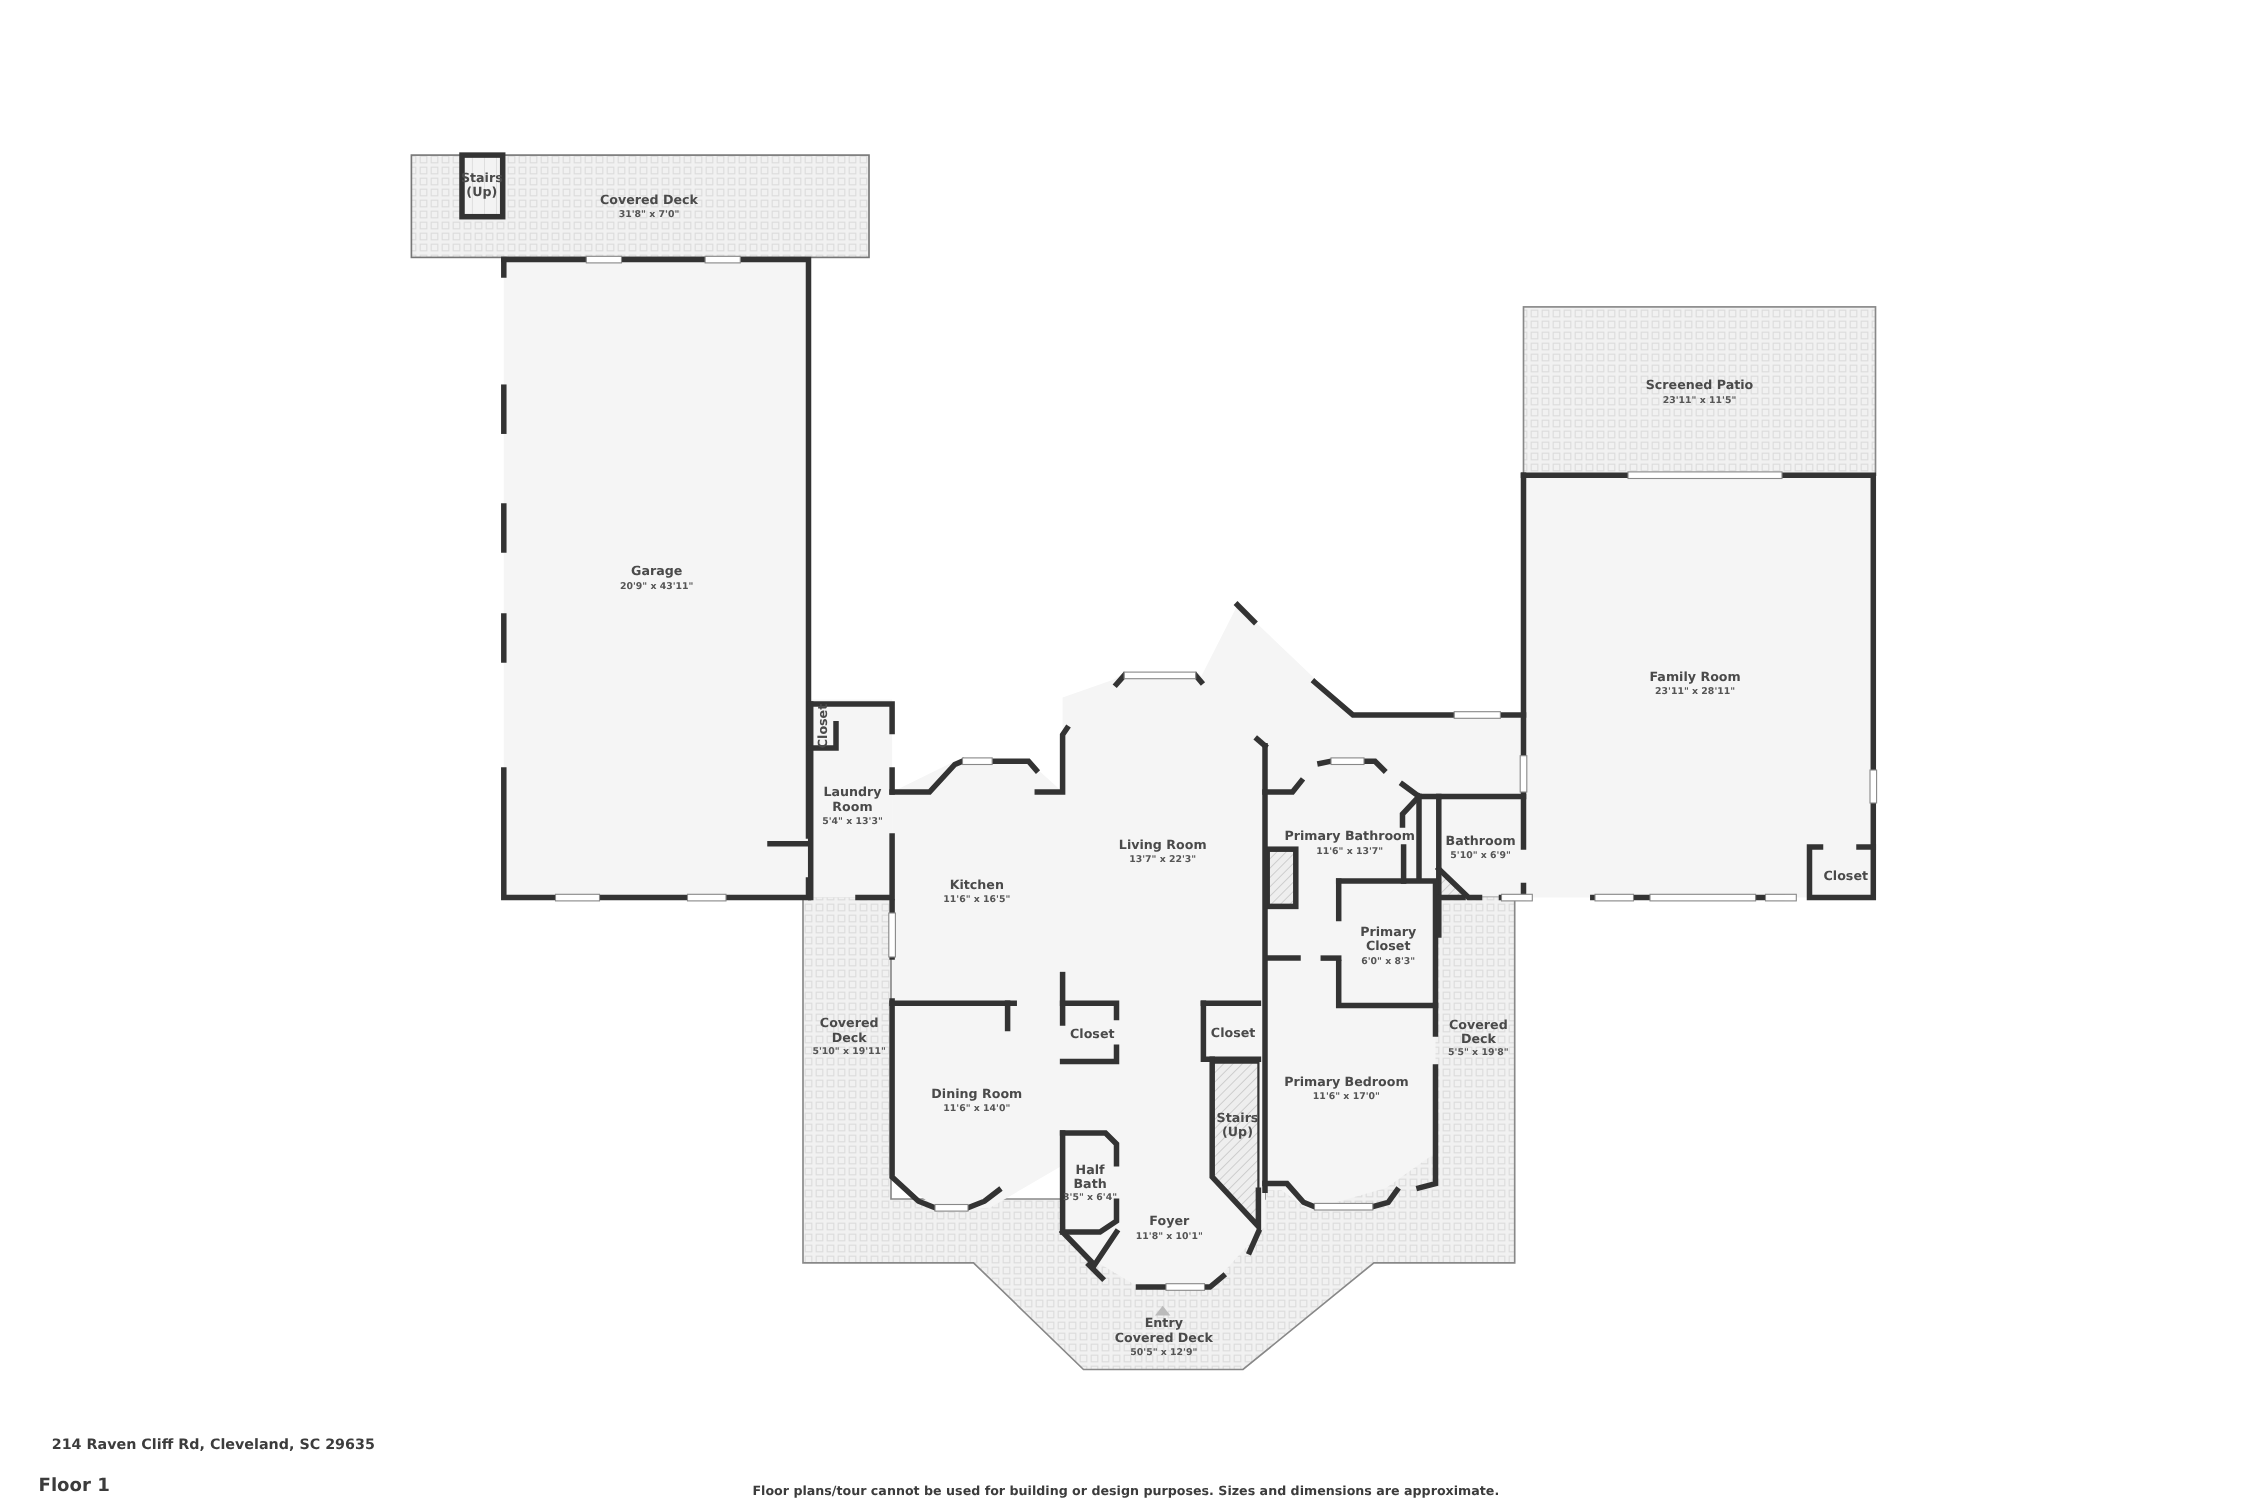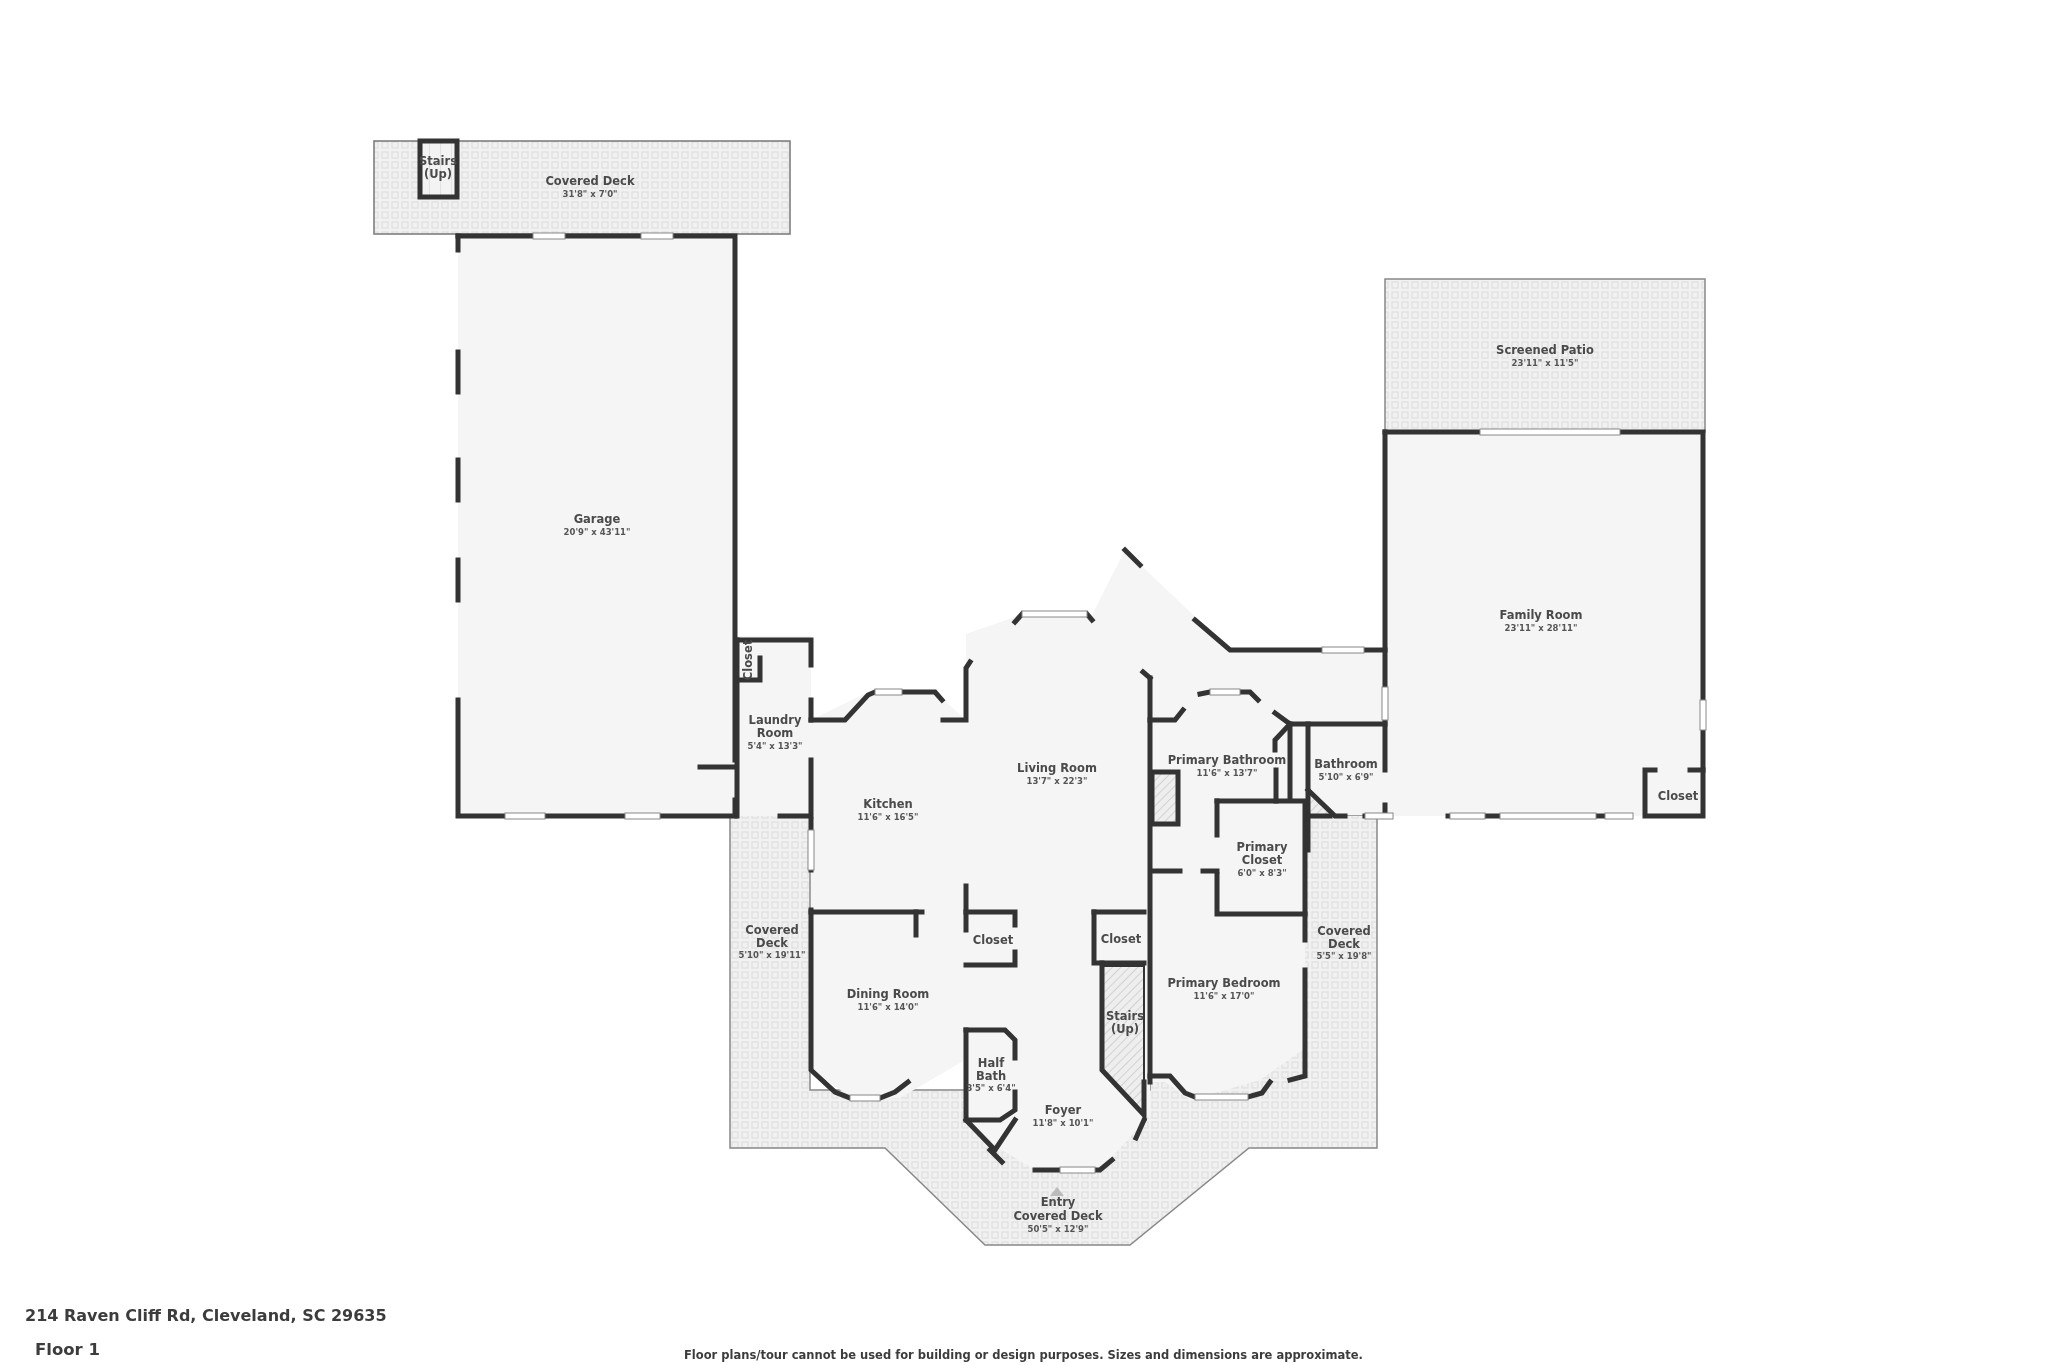--- a/index.html
+++ b/index.html
@@ -2,21 +2,21 @@
 <html><head>
 <meta charset="utf-8">
 <style>
   html, body { margin:0; padding:0; background:#ffffff; }
   body { width:2048px; height:1365px; position:relative; overflow:hidden;
          font-family:"DejaVu Sans", sans-serif; color:#3a3a3a; }
   #plan { position:absolute; left:0; top:0; width:2048px; height:1365px; }
   .lbl { font-family:"DejaVu Sans", sans-serif; fill:#4a4a4a; text-anchor:middle; }
   .rn { font-size:11.5px; font-weight:bold; }
   .rd { font-size:8.5px; font-weight:bold; fill:#555; }
-  .footer-address { position:absolute; left:25px; top:1306px; font-size:16px; font-weight:bold; color:#3c3c3c; }
+  .footer-address { position:absolute; left:47px; top:1306px; font-size:13px; font-weight:bold; color:#3c3c3c; }
   .footer-floor { position:absolute; left:35px; top:1340px; font-size:16.5px; font-weight:bold; color:#3c3c3c;text-align:right; }
   .footer-disclaimer { position:absolute; left:684px; top:1348px; font-size:11.5px; font-weight:bold; color:#3c3c3c; }
 </style>
 </head>
 <body>
 
 <svg id="plan" viewBox="0 0 2048 1365" xmlns="http://www.w3.org/2000/svg">
   <defs>
     <pattern id="deckpat" width="10" height="10" patternUnits="userSpaceOnUse">
       <rect width="10" height="10" fill="#f1f1f1"></rect>

